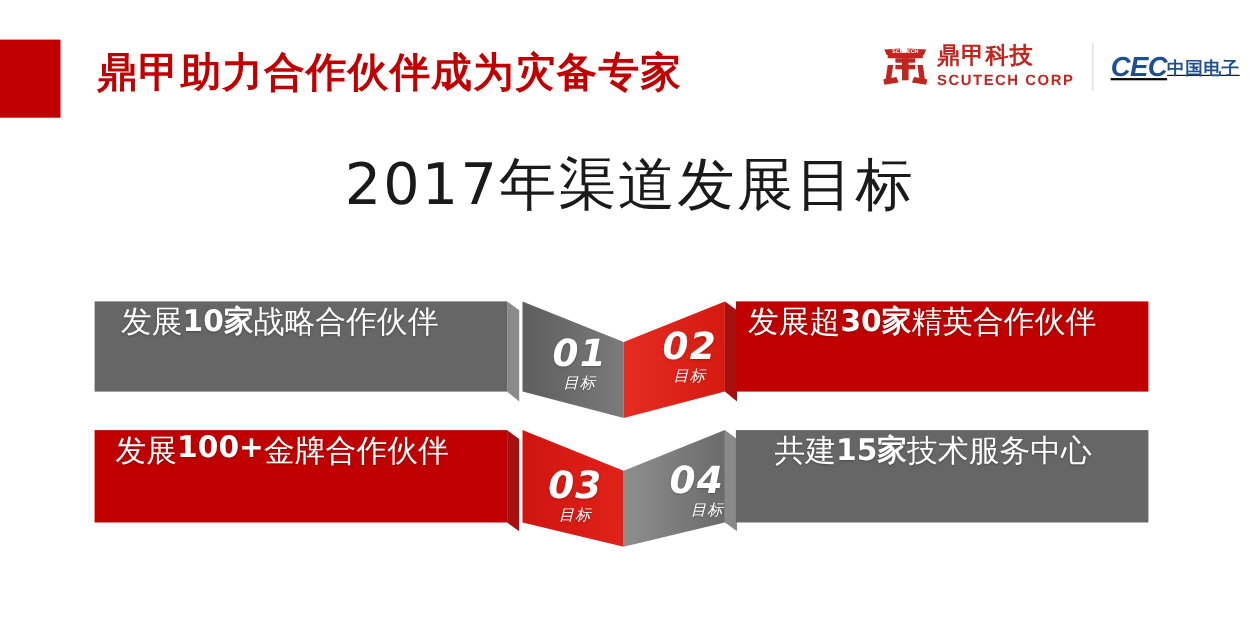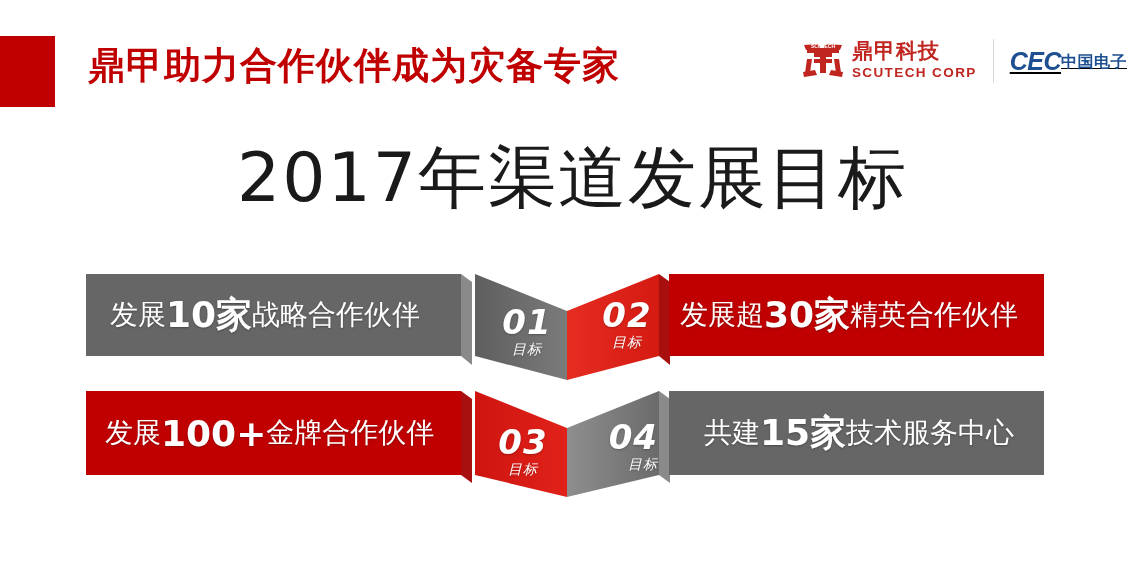--- a/index.html
+++ b/index.html
@@ -28,35 +28,35 @@
     font-family:Liberation Mono, monospace;}
   #scutech-en{font-size:13.5px;font-weight:bold;color:#c0261f;letter-spacing:1.4px;margin-top:3px;}
   #logo-cec{display:flex;flex-direction:row;align-items:center;line-height:1;text-decoration:underline;}
   #cec-en{font-size:25px;font-weight:bold;font-style:italic;color:#1d4f91;letter-spacing:-0.5px;}
   #cec-cn{font-size:16px;font-weight:bold;color:#1d4f91;letter-spacing:0.5px;margin-top:2px;
     font-family:"DejaVu Sans","Liberation Sans",sans-serif;}
 
   
   #slide-title{
     position:absolute;left:0;top:133px;width:1145px;text-align:center;
-    font-size:68px;color:#1a1a1a;letter-spacing:2px;
+    font-size:52px;color:#1a1a1a;letter-spacing:2px;
     font-family:"DejaVu Sans","Liberation Sans",sans-serif;
   }
 
   
   #goals{position:absolute;left:0;top:255px;width:1145px;height:290px;}
   #goals svg{display:block;}
 
   .bar-text{
-    position:absolute;display:flex;align-items:center;
+    position:absolute;display:flex;align-items:flex-start;
     color:#ffffff;font-size:28px;white-space:nowrap;
     font-family:"DejaVu Sans","Liberation Sans",sans-serif;
     text-shadow:0 1px 2px rgba(0,0,0,.30);
   }
-  .bar-text b{font-size:36px;font-weight:bold;}
+  .bar-text b{font-size:27px;font-weight:bold;}
   .bar-text .tail{font-weight:normal;}
 
   #bar-text-1{left:110px;top:274px;height:82px;}
   #bar-text-2{left:680px;top:274px;height:82px;}
   #bar-text-3{left:105px;top:391px;height:84px;}
   #bar-text-4{left:704px;top:391px;height:84px;}
 
   .chev-label{
     position:absolute;text-align:center;color:#ffffff;
     text-shadow:0 1px 2px rgba(0,0,0,.25);

